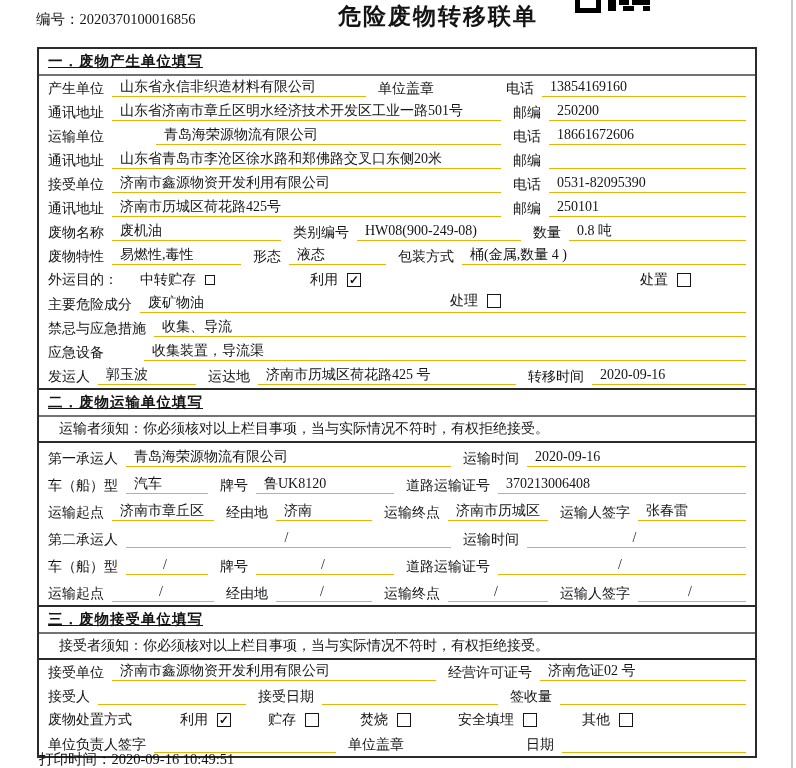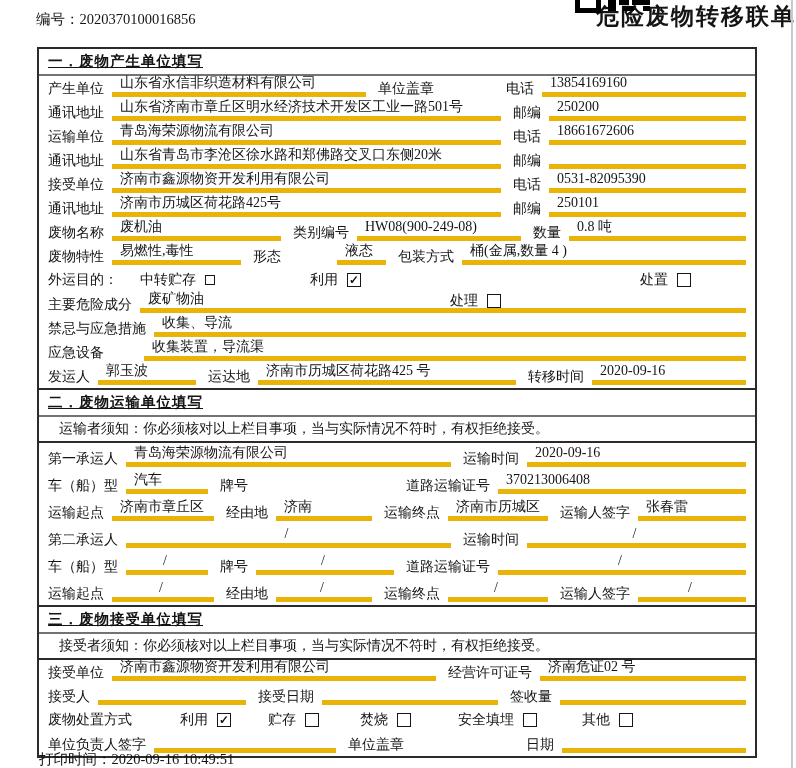--- a/index.html
+++ b/index.html
@@ -1,35 +1,35 @@
 <!DOCTYPE html>
 <html><head>
 <meta charset="utf-8">
 <style>
   html,body{margin:0;padding:0;}
   body{background:#fff;}
   .page{position:relative;width:796px;height:768px;background:#ffffff;overflow:hidden;
         font-family:"Liberation Serif","DejaVu Serif",serif;color:#141414;}
   .page-edge{position:absolute;top:0;bottom:0;left:791px;width:2px;background:#c9c9c9;}
   .serial{position:absolute;left:36px;top:10px;font-size:14.5px;white-space:nowrap;}
-  .doc-title{position:absolute;left:80px;right:0;top:1px;text-align:right;
+  .doc-title{position:absolute;left:80px;right:0;top:1px;text-align:center;
              font-size:23px;font-weight:bold;letter-spacing:2px;}
   .qr{position:absolute;left:575px;top:0;}
   .form-table{position:absolute;left:37px;top:47px;width:720px;border:2px solid #2b2b2b;box-sizing:border-box;}
   .section{border-top:2px solid #2b2b2b;}
   .section:first-child{border-top:none;}
   .sec-title{height:25px;line-height:25px;padding:0 9px;font-weight:bold;font-size:14.5px;
              border-bottom:2px solid #737373;letter-spacing:1px;text-decoration:underline;}
   .row{display:flex;align-items:flex-end;height:24px;padding:0 9px 3px 9px;box-sizing:border-box;}
   .sec2 .row{height:27px;}
   .row.note{align-items:center;height:26px;padding-bottom:0;border-bottom:2px solid #2b2b2b;font-size:14px;padding-left:20px;}
   .row.cbrow{align-items:center;padding-bottom:0;}
   .field{display:flex;align-items:flex-end;min-width:0;}
   .flabel{white-space:nowrap;margin-right:8px;font-size:14px;line-height:16px;}
-  .fvalue{flex:1;min-width:0;border-bottom:5px solid #eab308;padding:0 4px 1px 8px;margin-right:12px;
+  .fvalue{flex:1;min-width:0;border-bottom:1px solid #eab308;padding:0 4px 1px 8px;margin-right:12px;
           font-size:14px;line-height:16px;white-space:nowrap;overflow:hidden;}
   .field:last-child .fvalue{margin-right:0;}
   .fvalue.ctr{text-align:center;padding-left:0;}
   .ptext{font-size:14px;line-height:16px;white-space:nowrap;}
   .cbitem{display:flex;align-items:center;min-width:0;}
   .cblabel{font-size:14px;margin-right:9px;white-space:nowrap;}
   .cbbox{width:12px;height:12px;border:1.5px solid #161616;box-sizing:content-box;
          display:inline-flex;align-items:center;justify-content:center;
          font-size:12px;line-height:1;font-weight:bold;}
   .cbbox.sm{width:8px;height:8px;}
@@ -75,21 +75,21 @@
           <div class="field" style="width: 465px; flex: 0 0 auto;">
             <span class="flabel">通讯地址</span>
             <span class="fvalue">山东省济南市章丘区明水经济技术开发区工业一路501号</span>
           </div>
           <div class="field" style="flex: 1 1 0%;">
             <span class="flabel">邮编</span>
             <span class="fvalue">250200</span>
           </div>
         </div>
         <div class="row">
-          <div class="field" style="width: 465px; flex: 0 0 auto;">
+          <div class="field" style="width: 465px; flex: 0 0 auto; gap: 44px;">
             <span class="flabel">运输单位</span>
             <span class="fvalue">青岛海荣源物流有限公司</span>
           </div>
           <div class="field" style="flex: 1 1 0%;">
             <span class="flabel">电话</span>
             <span class="fvalue">18661672606</span>
           </div>
         </div>
         <div class="row">
           <div class="field" style="width: 465px; flex: 0 0 auto;">
@@ -133,21 +133,21 @@
           <div class="field" style="flex: 1 1 0%;">
             <span class="flabel">数量</span>
             <span class="fvalue">0.8 吨</span>
           </div>
         </div>
         <div class="row">
           <div class="field" style="width: 205px; flex: 0 0 auto;">
             <span class="flabel">废物特性</span>
             <span class="fvalue">易燃性,毒性</span>
           </div>
-          <div class="field" style="width: 145px; flex: 0 0 auto; gap: 48px;">
+          <div class="field" style="width: 145px; flex: 0 0 auto;">
             <span class="flabel">形态</span>
             <span class="fvalue">液态</span>
           </div>
           <div class="field" style="flex: 1 1 0%;">
             <span class="flabel">包装方式</span>
             <span class="fvalue">桶(金属,数量 4 )</span>
           </div>
         </div>
         <div class="row cbrow">
           <span class="ptext" style="width: 92px; flex: 0 0 auto;">外运目的：</span>
@@ -214,20 +214,21 @@
             <span class="fvalue">2020-09-16</span>
           </div>
         </div>
         <div class="row">
           <div class="field" style="width: 172px; flex: 0 0 auto;">
             <span class="flabel">车（船）型</span>
             <span class="fvalue">汽车</span>
           </div>
           <div class="field" style="width: 186px; flex: 0 0 auto;">
             <span class="flabel">牌号</span>
+            <span class="fvalue">鲁UK8120</span>
           </div>
           <div class="field" style="flex: 1 1 0%;">
             <span class="flabel">道路运输证号</span>
             <span class="fvalue">370213006408</span>
           </div>
         </div>
         <div class="row">
           <div class="field" style="width: 178px; flex: 0 0 auto;">
             <span class="flabel">运输起点</span>
             <span class="fvalue">济南市章丘区</span>

